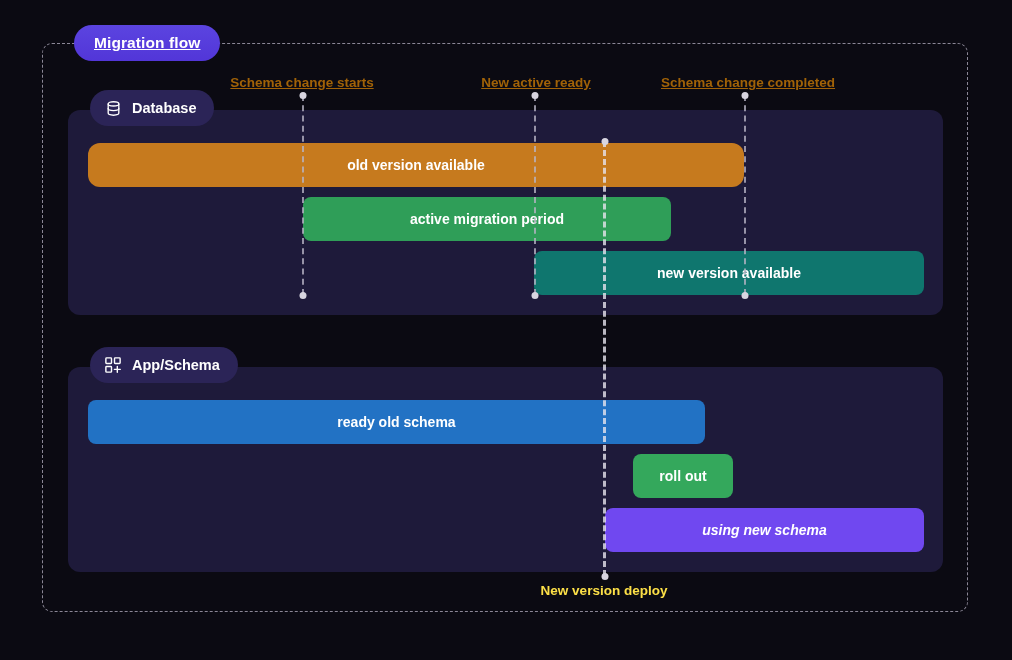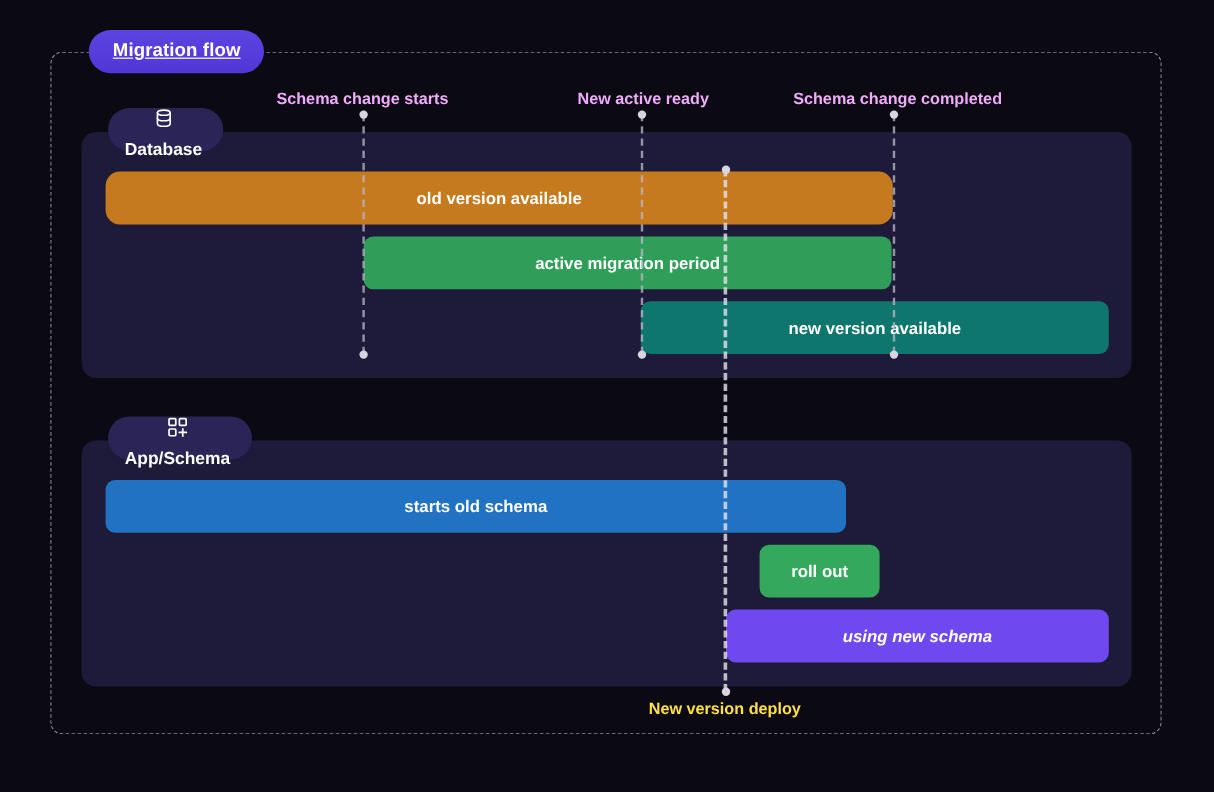--- a/index.html
+++ b/index.html
@@ -54,21 +54,20 @@
     padding: 0 18px 0 14px;
     display: flex;
     align-items: center;
     gap: 10px;
     background: #2b2457;
     border-radius: 18px;
     color: #ffffff;
     font-size: 14.5px;
     font-weight: bold;
     z-index: 30;
-    flex-direction: column;
   }
   #lane-chip-database { left: 90px; top: 90px; }
   #lane-chip-appclients { left: 90px; top: 347px; }
   .lane-chip .chip-icon {
     display: flex;
     align-items: center;
     justify-content: center;
     width: 18px;
     height: 18px;
   }
@@ -80,26 +79,27 @@
     width: 875px;
     background: #1e1a3a;
     border-radius: 12px;
   }
   #panel-database { top: 110px; height: 205px; }
   #panel-appclients { top: 367px; height: 205px; }
 
   
   .marker-label {
     position: absolute;
-    color: #f0abfc;
+    color: #a16207;
     font-size: 13.5px;
     font-weight: bold;
     white-space: nowrap;
     transform: translateX(-50%);
     z-index: 25;
+    text-decoration: underline;
   }
 
   
   .marker-line {
     position: absolute;
     width: 0;
     border-left: 2px dashed #b9b5c6;
     opacity: .78;
     z-index: 20;
   }
@@ -194,28 +194,28 @@
     <div class="marker-line" style="left: 744px; top: 95px; height: 200px;"></div>
     <div class="marker-dot" style="left: 745px; top: 91.5px;"></div>
     <div class="marker-dot" style="left: 745px; top: 291.5px;"></div>
     <div id="deploy-line" style="left: 603px; top: 141px; height: 435px;"></div>
     <div class="marker-dot" style="left: 604.5px; top: 137.5px; z-index: 27;"></div>
     <div class="marker-dot" style="left: 604.5px; top: 572.5px; z-index: 27;"></div>
     <div id="deploy-label" style="left: 604px; top: 583px;">New version deploy</div>
     <div class="bar" style="left: 88px; top: 143px; width: 656px; background: rgb(198, 122, 30); border-radius: 12px;">
       <span class="bar-label">old version available</span>
     </div>
-    <div class="bar" style="left: 303px; top: 197px; width: 440px; background: rgb(47, 158, 88);">
+    <div class="bar" style="left: 303px; top: 197px; width: 368px; background: rgb(47, 158, 88);">
       <span class="bar-label">active migration period</span>
     </div>
     <div class="bar" style="left: 534px; top: 251px; width: 390px; background: #0f766e;">
       <span class="bar-label">new version available</span>
     </div>
     <div class="bar" style="left: 88px; top: 400px; width: 617px; background: rgb(34, 114, 196);">
-      <span class="bar-label">starts old schema</span>
+      <span class="bar-label">ready old schema</span>
     </div>
     <div class="bar" style="left: 605px; top: 454px; width: 100px; background: rgb(52, 168, 92); margin-left: 28px;">
       <span class="bar-label">roll out</span>
     </div>
     <div class="bar" style="left: 605px; top: 508px; width: 319px; background: rgb(112, 72, 240); font-style: italic;">
       <span class="bar-label">using new schema</span>
     </div>
   </div>
 
 </body></html>

